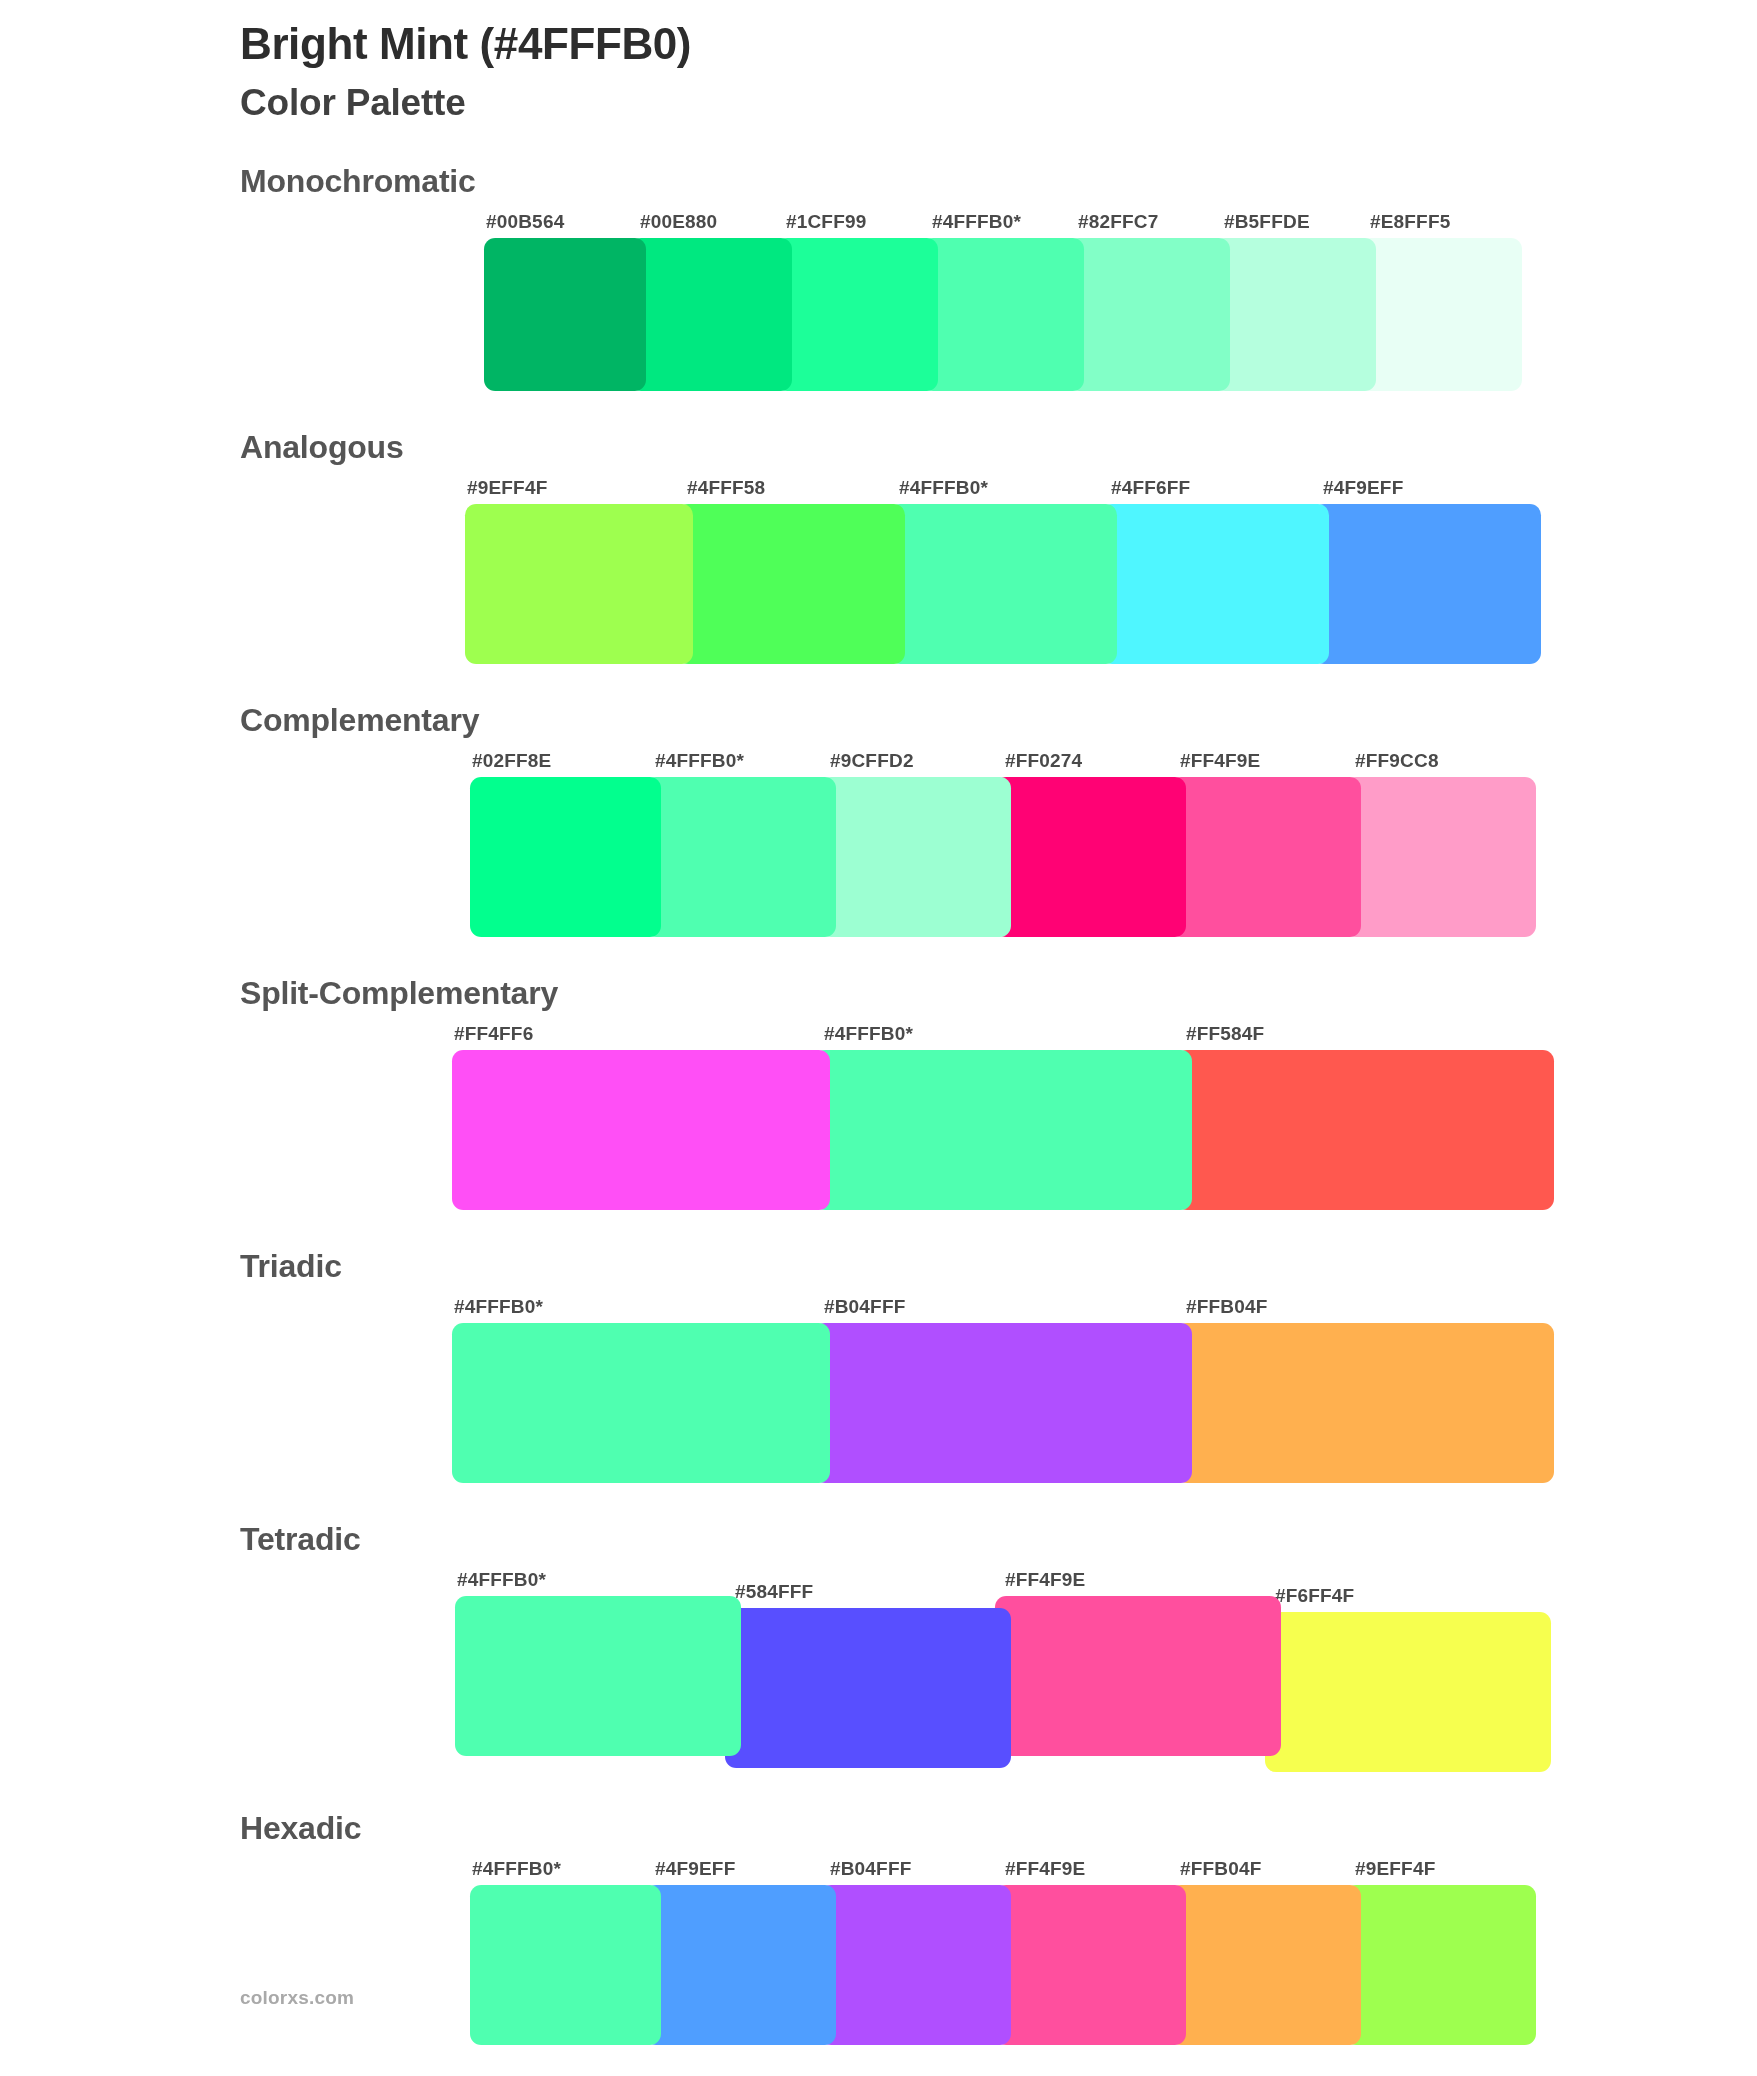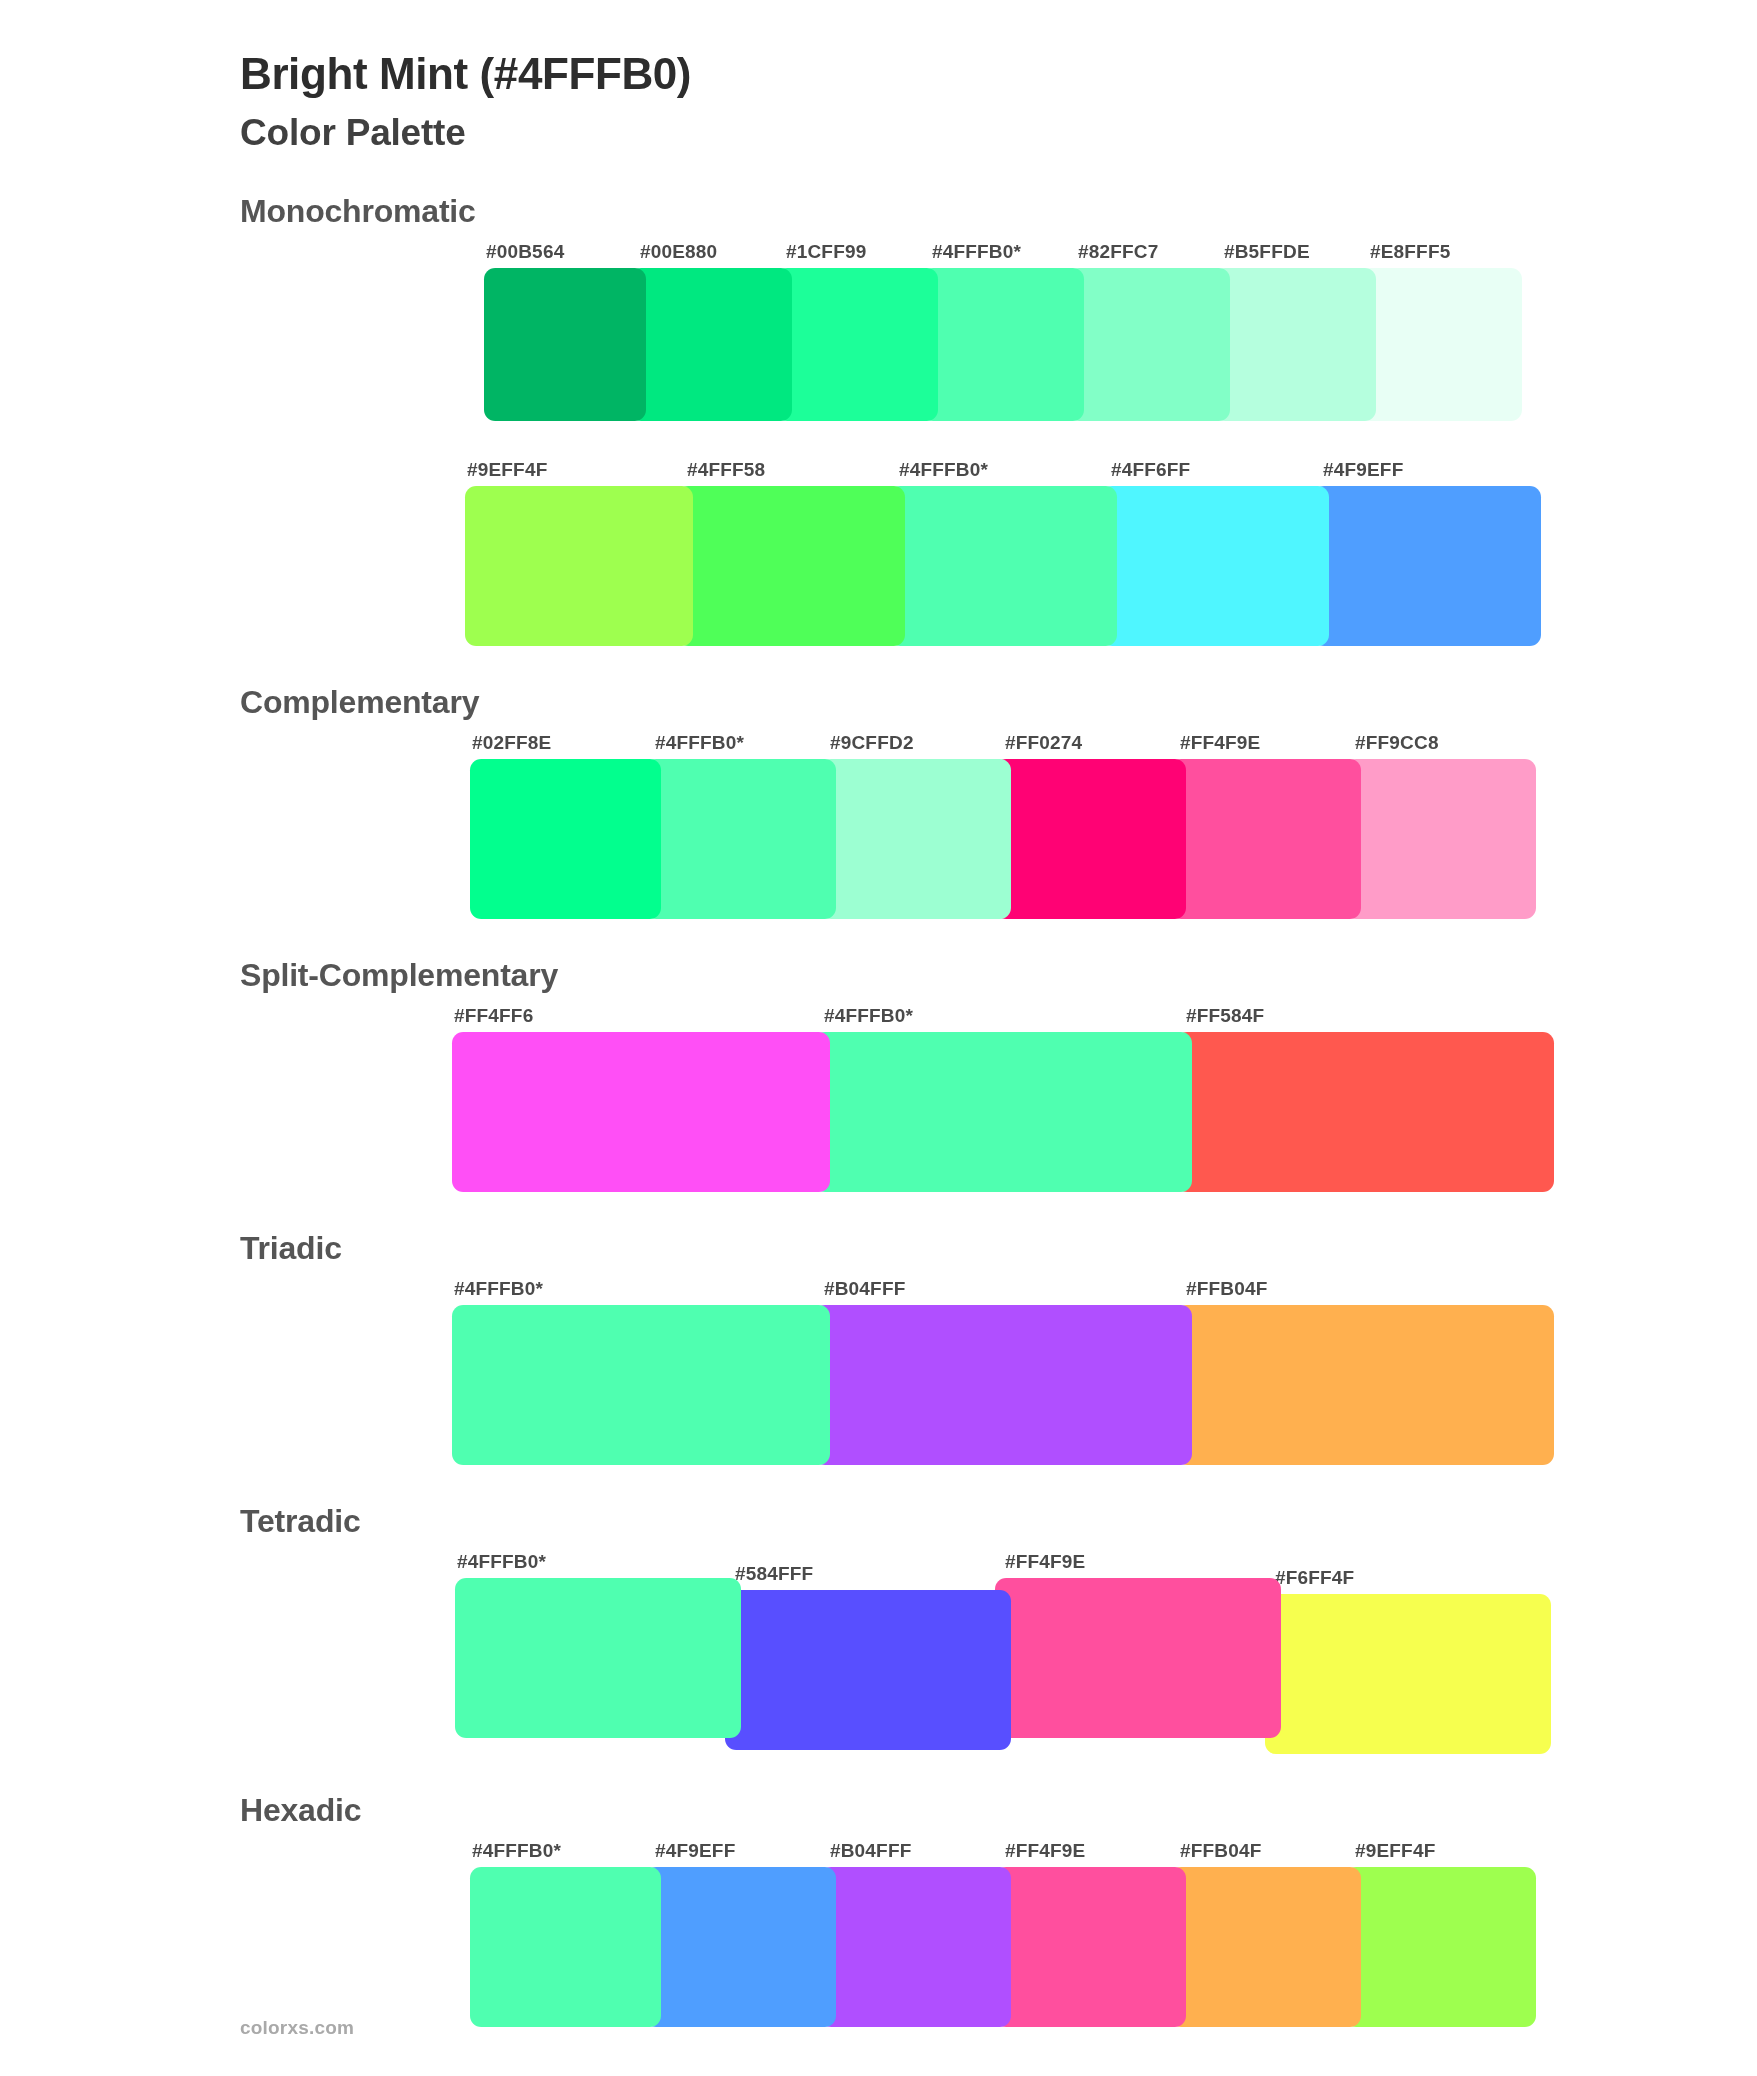--- a/index.html
+++ b/index.html
@@ -17,21 +17,20 @@
   .page {
     position: relative;
     width: 1757px;
     height: 2077px;
     background: #ffffff;
     box-sizing: border-box;
     padding: 0 0 0 240px;
   }
   .header {
     padding-top: 19px;
-    margin-top: 30px;
   }
   .title {
     font-size: 44px;
     font-weight: bold;
     color: #2d2d2d;
     letter-spacing: -0.4px;
     line-height: 1.15;
     margin: 0;
     padding: 0;
   }
@@ -140,20 +139,21 @@
             <span class="swatch-label" style="padding-left: 10.4px;">#B5FFDE</span>
             <span class="swatch-chip" style="background: rgb(181, 255, 222); width: 162px;"></span>
           </div>
           <div class="swatch" style="width: 154px; margin-left: -8px; z-index: 1;">
             <span class="swatch-label" style="padding-left: 10.4px;">#E8FFF5</span>
             <span class="swatch-chip" style="background: rgb(232, 255, 245); width: 162px;"></span>
           </div>
         </div>
       </div>
       <div class="section sec-analogous">
+        <div class="section-title">Analogous</div>
         <div class="swatch-row">
           <div class="swatch" style="width: 220px; margin-left: 0px; z-index: 5;">
             <span class="swatch-label">#9EFF4F</span>
             <span class="swatch-chip" style="background: rgb(158, 255, 79); width: 228px;"></span>
           </div>
           <div class="swatch" style="width: 220px; margin-left: -8px; z-index: 4;">
             <span class="swatch-label" style="padding-left: 10.4px;">#4FFF58</span>
             <span class="swatch-chip" style="background: rgb(79, 255, 88); width: 228px;"></span>
           </div>
           <div class="swatch" style="width: 220px; margin-left: -8px; z-index: 3;">

